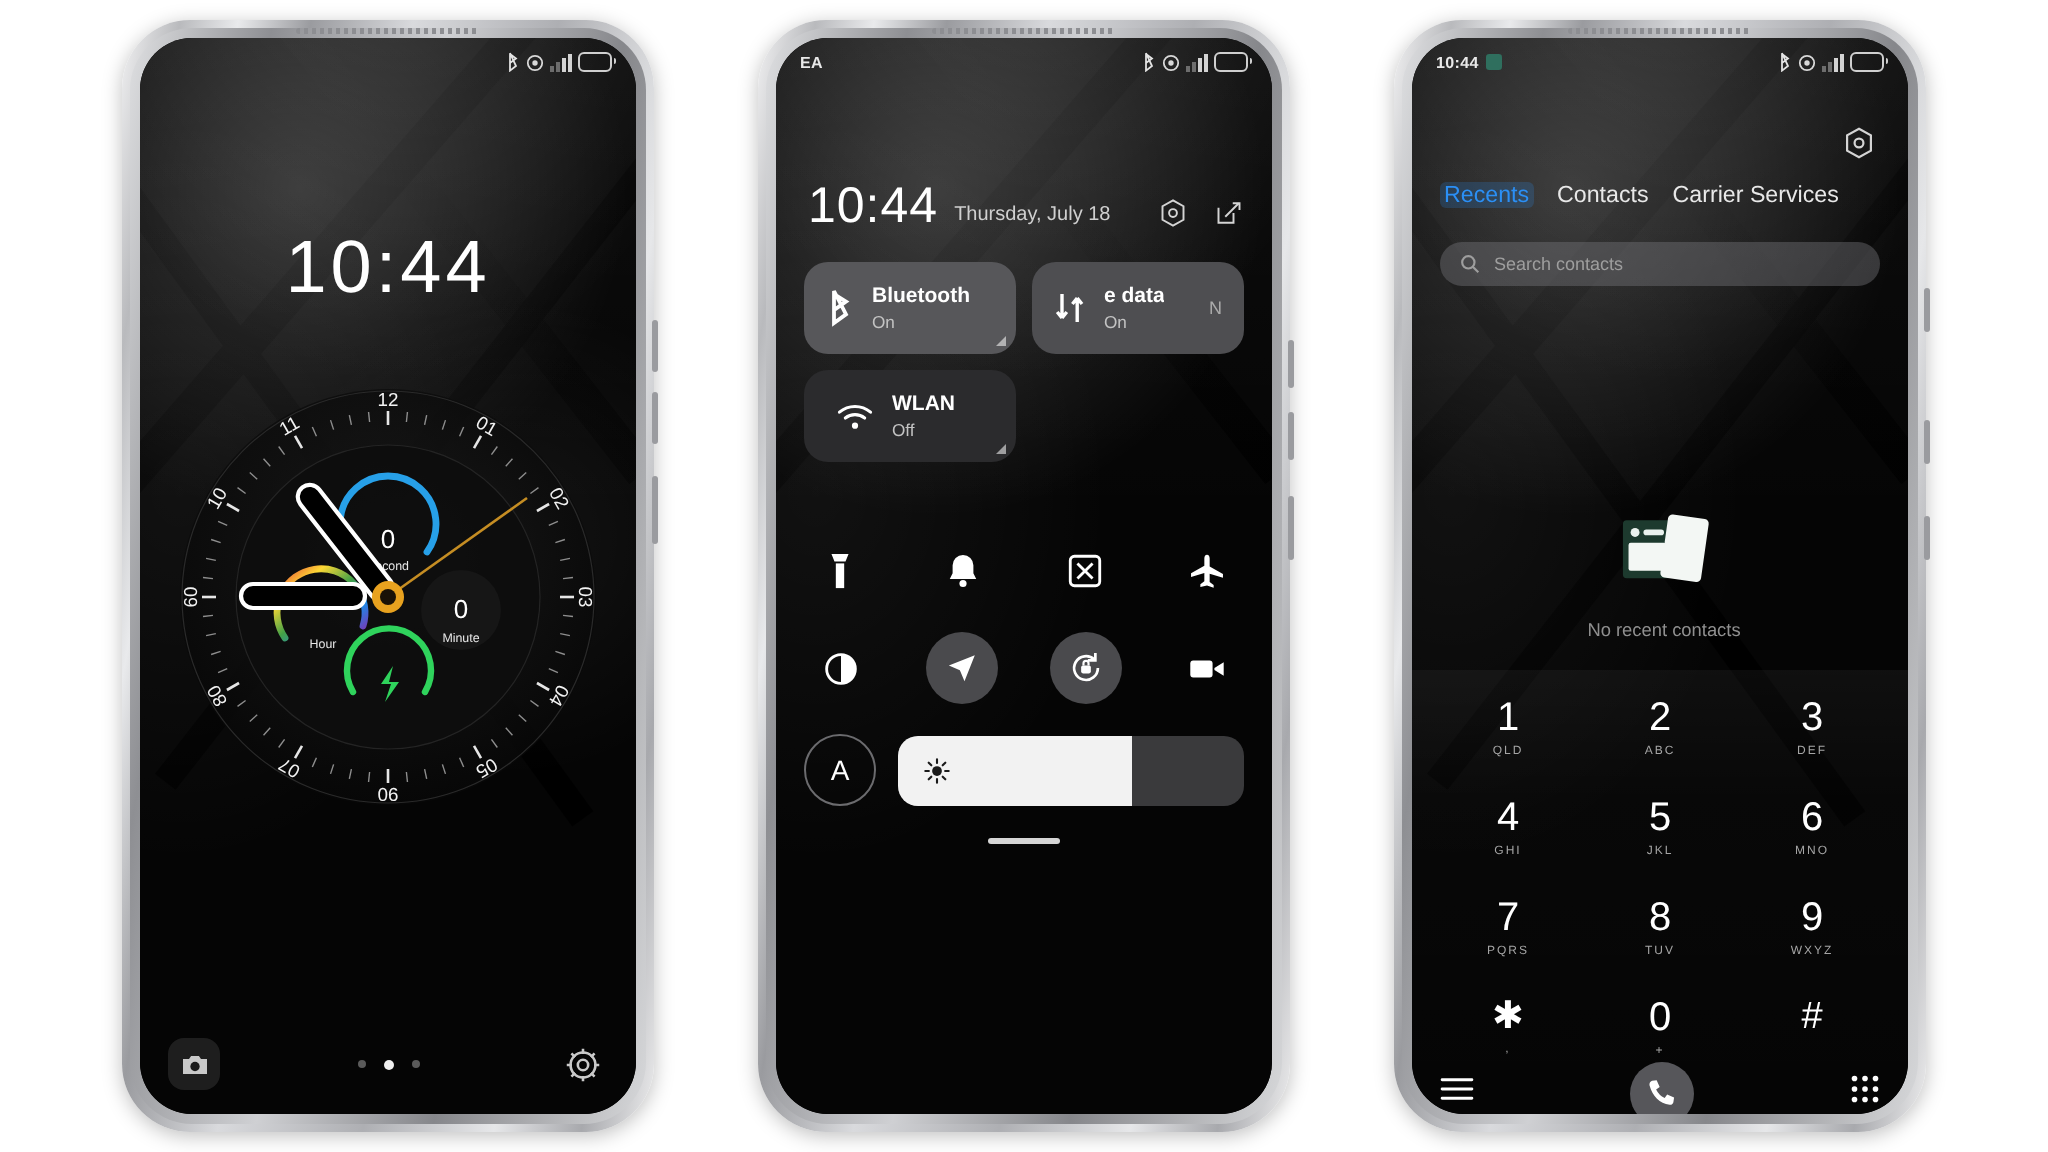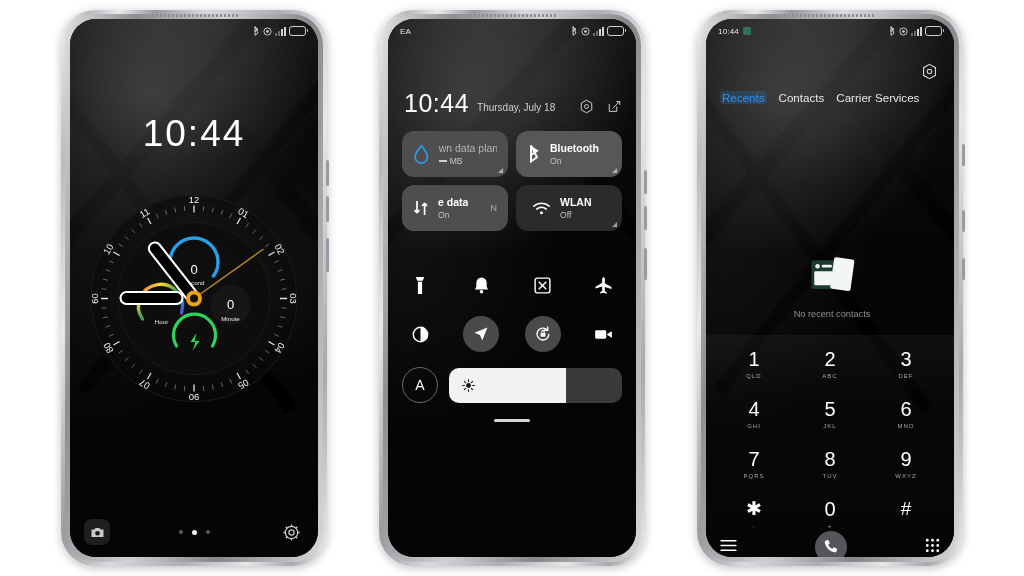--- a/index.html
+++ b/index.html
@@ -54,21 +54,21 @@
     background:repeating-linear-gradient(90deg,#8d8e92 0 2px, transparent 2px 4px);z-index:6;}
 
   
   .sbtn{position:absolute;right:-2px;width:3px;border-radius:2px;background:#9a9b9f;}
 
   
   .statusbar{position:absolute;left:0;right:0;top:0;height:24px;display:flex;
     align-items:center;justify-content:space-between;padding:0 12px;z-index:5;
     font-size:8px;color:#e9e9e9;letter-spacing:.2px;}
   .sb-right{display:flex;align-items:center;gap:3px;}
-  .sb-left{display:flex;align-items:flex-start;gap:4px;}
+  .sb-left{display:flex;align-items:flex-start;gap:4px;font-weight:bold;}
   .batt{width:15px;height:8px;border:1px solid #cfcfcf;border-radius:3px;position:relative;}
   .batt::after{content:"";position:absolute;right:-3px;top:2px;width:1.5px;height:3px;background:#cfcfcf;border-radius:0 1px 1px 0;}
   .signal{display:inline-flex;align-items:flex-end;gap:1px;height:9px;}
   .signal i{width:2px;background:#d3d3d3;display:block;}
   .signal i:nth-child(1){height:3px;background:#6d6d6d;}
   .signal i:nth-child(2){height:5px;background:#6d6d6d;}
   .signal i:nth-child(3){height:7px;}
   .signal i:nth-child(4){height:9px;}
 
   
@@ -409,33 +409,20 @@
           <svg width="15" height="15" viewBox="0 0 20 20">
             <path d="M3 6.5v10h10V10" fill="none" stroke="#d4d4d4" stroke-width="1.3"></path>
             <path d="M7.5 12.5 16.5 3.5" stroke="#d4d4d4" stroke-width="1.3"></path>
             <path d="M12.5 3.5h4.5v4.5" fill="none" stroke="#d4d4d4" stroke-width="1.3"></path>
           </svg>
         </div>
       </div>
 
       <div class="tiles">
 
-        <div class="tile dim">
-          <svg width="17" height="20" viewBox="0 0 18 22">
-            <path d="M9 2 C4 8 2.2 11 2.2 14.2 A6.8 6.8 0 0 0 15.8 14.2 C15.8 11 14 8 9 2 z" fill="none" stroke="#2b9fe8" stroke-width="1.8"></path>
-          </svg>
-          <div class="tile-txt">
-            <span class="tile-title faded">wn data plan</span>
-            <span class="tile-sub">
-                <i style="display:inline-block;width:8px;height:2px;background:#d0d0d0;"></i>
-                <span>MB</span>
-              </span>
-          </div>
-          <span class="tile-corner"></span>
-        </div>
 
         <div class="tile">
           <svg width="14" height="20" viewBox="0 0 14 20">
             <path d="M4 3 L10 6.8 L4 11 L4 1.5 L10 13.2 L4 17.5 L4 9" fill="none" stroke="#fff" stroke-width="1.9"></path>
           </svg>
           <div class="tile-txt">
             <span class="tile-title">Bluetooth</span>
             <span class="tile-sub">
                 <span>On</span>
               </span>
@@ -593,20 +580,27 @@
           <circle cx="10" cy="10" r="2.6" fill="none" stroke="#d4d4d4" stroke-width="1.3"></circle>
         </svg>
       </div>
 
       <div class="tabs">
         <span class="tab active">Recents</span>
         <span class="tab">Contacts</span>
         <span class="tab">Carrier Services</span>
       </div>
 
+      <div class="search">
+        <svg width="10" height="10" viewBox="0 0 12 12">
+          <circle cx="5" cy="5" r="3.7" fill="none" stroke="#9e9e9e" stroke-width="1.3"></circle>
+          <path d="M7.8 7.8 11 11" stroke="#9e9e9e" stroke-width="1.3"></path>
+        </svg>
+        <span class="ph">Search contacts</span>
+      </div>
 
       <div class="empty">
         <svg width="56" height="44" viewBox="0 0 60 46">
           <rect x="8" y="6" width="26" height="31" rx="2" fill="#1d3a2e"></rect>
           <circle cx="14.5" cy="12.5" r="2.4" fill="#eaf2ee"></circle>
           <rect x="19" y="11" width="11" height="3" rx="1.5" fill="#eaf2ee"></rect>
           <rect x="11" y="18" width="20" height="15" rx="1.2" fill="#f3f7f4"></rect>
           <rect x="30" y="4" width="22" height="34" rx="2.4" fill="#f3f7f4" transform="rotate(8 41 21)"></rect>
         </svg>
         <div class="cap">No recent contacts</div>

